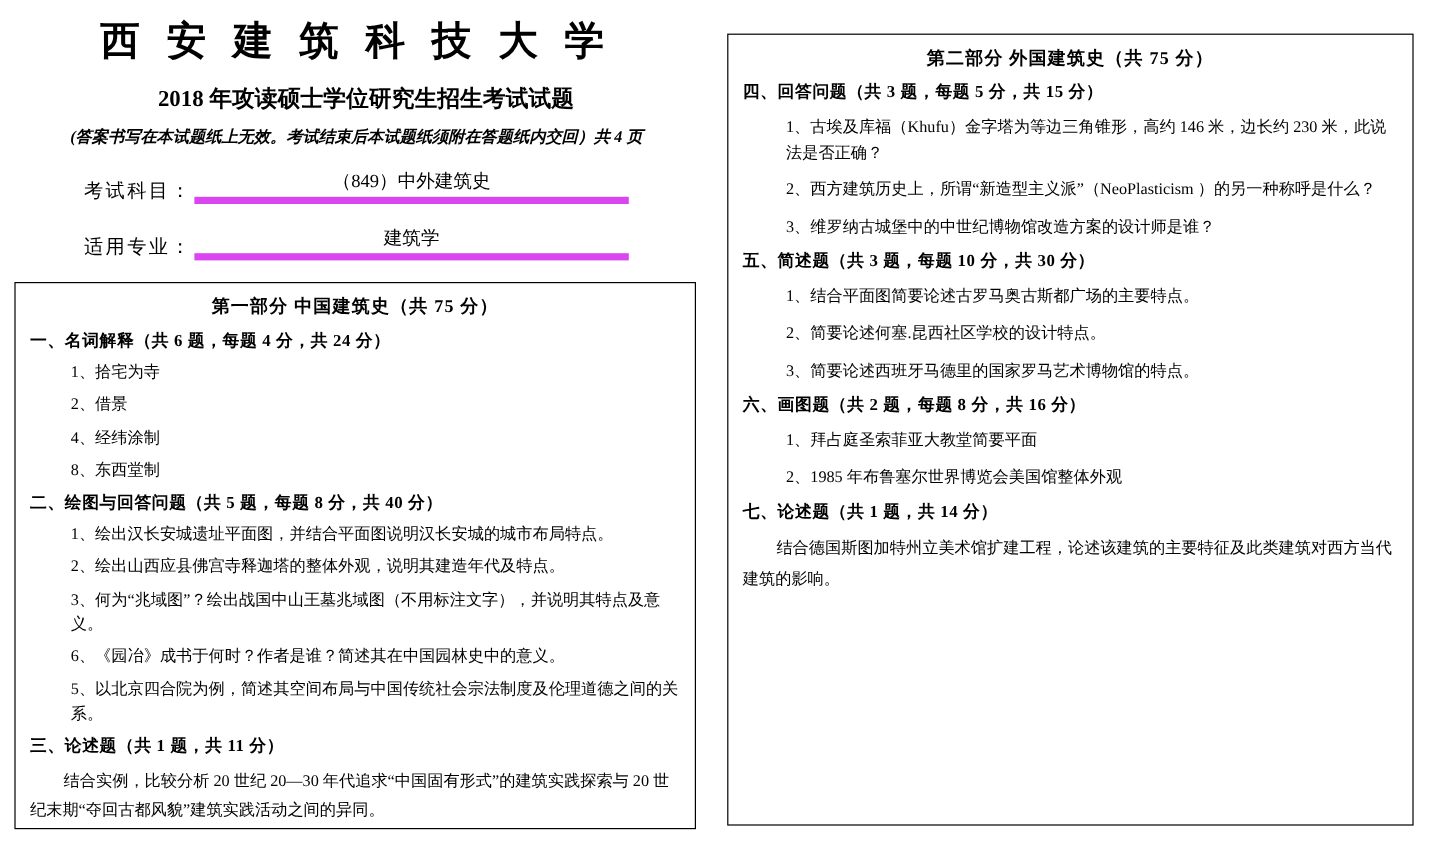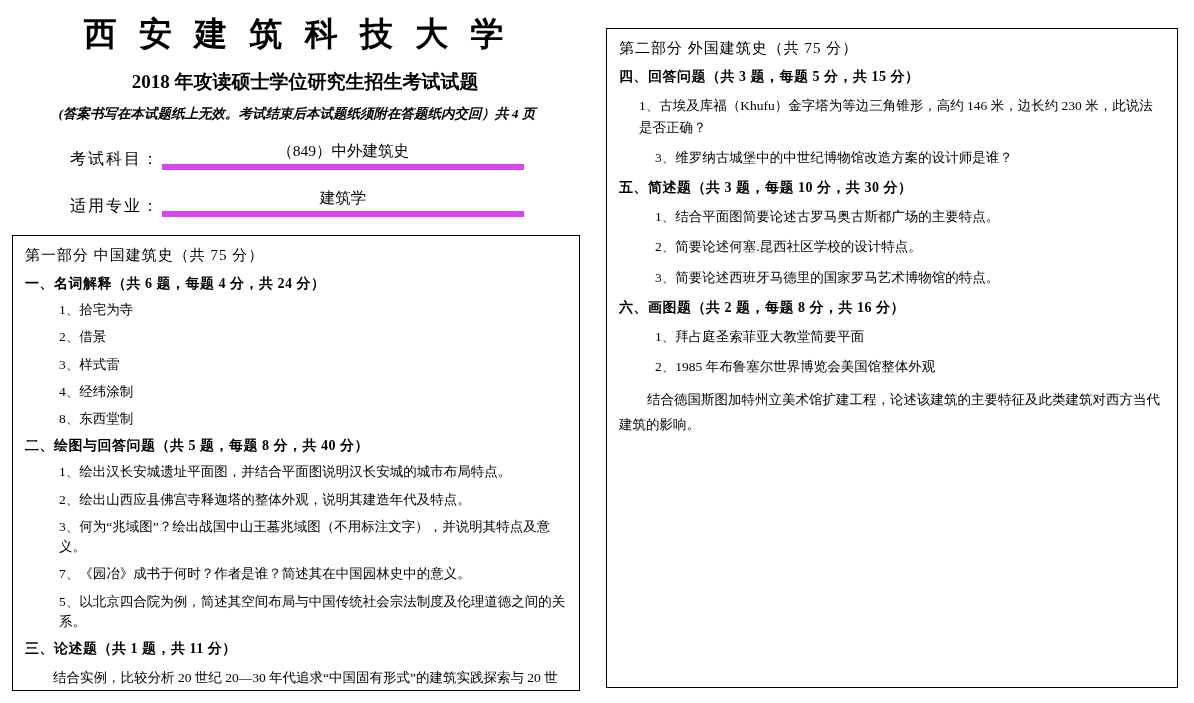--- a/index.html
+++ b/index.html
@@ -83,23 +83,23 @@
     padding: 10px 12px 8px 12px;
     height: 456px;
     box-sizing: border-box;
     overflow: hidden;
   }
   .section-box.right {
     margin: 28px 16px 0 10px;
     height: 660px;
   }
   .part-title {
-    text-align: left;
+    text-align: center;
     font-size: 15px;
-    font-weight: normal;
+    font-weight: bold;
     margin-bottom: 10px;
     letter-spacing: 1px;
   }
   .q-group {
     font-size: 14px;
     font-weight: bold;
     margin-top: 8px;
     margin-bottom: 2px;
     letter-spacing: 0.5px;
   }
@@ -122,21 +122,21 @@
     font-weight: bold;
     margin-top: 10px;
     letter-spacing: 0.5px;
   }
   .r-item {
     font-size: 13.5px;
     margin: 9px 0 9px 36px;
     line-height: 1.6;
   }
   .r-item.hang {
-    margin-left: 20px;
+    margin-left: 36px;
   }
   .r-para {
     font-size: 13.5px;
     line-height: 1.9;
     margin-top: 8px;
     text-indent: 28px;
   }
 </style>
 </head>
 <body>
@@ -158,50 +158,51 @@
       <span class="label">适用专业：</span>
       <span class="value">建筑学</span>
     </div>
 
     <div class="section-box">
       <div class="part-title">第一部分   中国建筑史（共 75 分）</div>
 
       <div class="q-group">一、名词解释（共 6 题，每题 4 分，共 24 分）</div>
       <div class="q-item">1、拾宅为寺</div>
       <div class="q-item">2、借景</div>
-      <div class="q-item">3、样式雷</div>
       <div class="q-item">4、经纬涂制</div>
       <div class="q-item">8、东西堂制</div>
 
       <div class="q-group">二、绘图与回答问题（共 5 题，每题 8 分，共 40 分）</div>
       <div class="q-item wide">1、绘出汉长安城遗址平面图，并结合平面图说明汉长安城的城市布局特点。</div>
       <div class="q-item wide">2、绘出山西应县佛宫寺释迦塔的整体外观，说明其建造年代及特点。</div>
       <div class="q-item wide">3、何为“兆域图”？绘出战国中山王墓兆域图（不用标注文字），并说明其特点及意义。</div>
-      <div class="q-item wide">7、《园冶》成书于何时？作者是谁？简述其在中国园林史中的意义。</div>
+      <div class="q-item wide">6、《园冶》成书于何时？作者是谁？简述其在中国园林史中的意义。</div>
       <div class="q-item wide">5、以北京四合院为例，简述其空间布局与中国传统社会宗法制度及伦理道德之间的关系。</div>
 
       <div class="q-group">三、论述题（共 1 题，共 11 分）</div>
       <div class="para">结合实例，比较分析 20 世纪 20—30 年代追求“中国固有形式”的建筑实践探索与 20 世纪末期“夺回古都风貌”建筑实践活动之间的异同。</div>
     </div>
   </div>
 
   <div class="col-right">
     <div class="section-box right">
       <div class="part-title">第二部分   外国建筑史（共 75 分）</div>
 
       <div class="r-group">四、回答问题（共 3 题，每题 5 分，共 15 分）</div>
       <div class="r-item hang">1、古埃及库福（Khufu）金字塔为等边三角锥形，高约 146 米，边长约 230 米，此说法是否正确？</div>
+      <div class="r-item">2、西方建筑历史上，所谓“新造型主义派”（NeoPlasticism ）的另一种称呼是什么？</div>
       <div class="r-item">3、维罗纳古城堡中的中世纪博物馆改造方案的设计师是谁？</div>
 
       <div class="r-group">五、简述题（共 3 题，每题 10 分，共 30 分）</div>
       <div class="r-item">1、结合平面图简要论述古罗马奥古斯都广场的主要特点。</div>
       <div class="r-item">2、简要论述何塞.昆西社区学校的设计特点。</div>
       <div class="r-item">3、简要论述西班牙马德里的国家罗马艺术博物馆的特点。</div>
 
       <div class="r-group">六、画图题（共 2 题，每题 8 分，共 16 分）</div>
       <div class="r-item">1、拜占庭圣索菲亚大教堂简要平面</div>
       <div class="r-item">2、1985 年布鲁塞尔世界博览会美国馆整体外观</div>
 
+      <div class="r-group">七、论述题（共 1 题，共 14 分）</div>
       <div class="r-para">结合德国斯图加特州立美术馆扩建工程，论述该建筑的主要特征及此类建筑对西方当代建筑的影响。</div>
     </div>
   </div>
 
 </div>
 
 </body></html>

